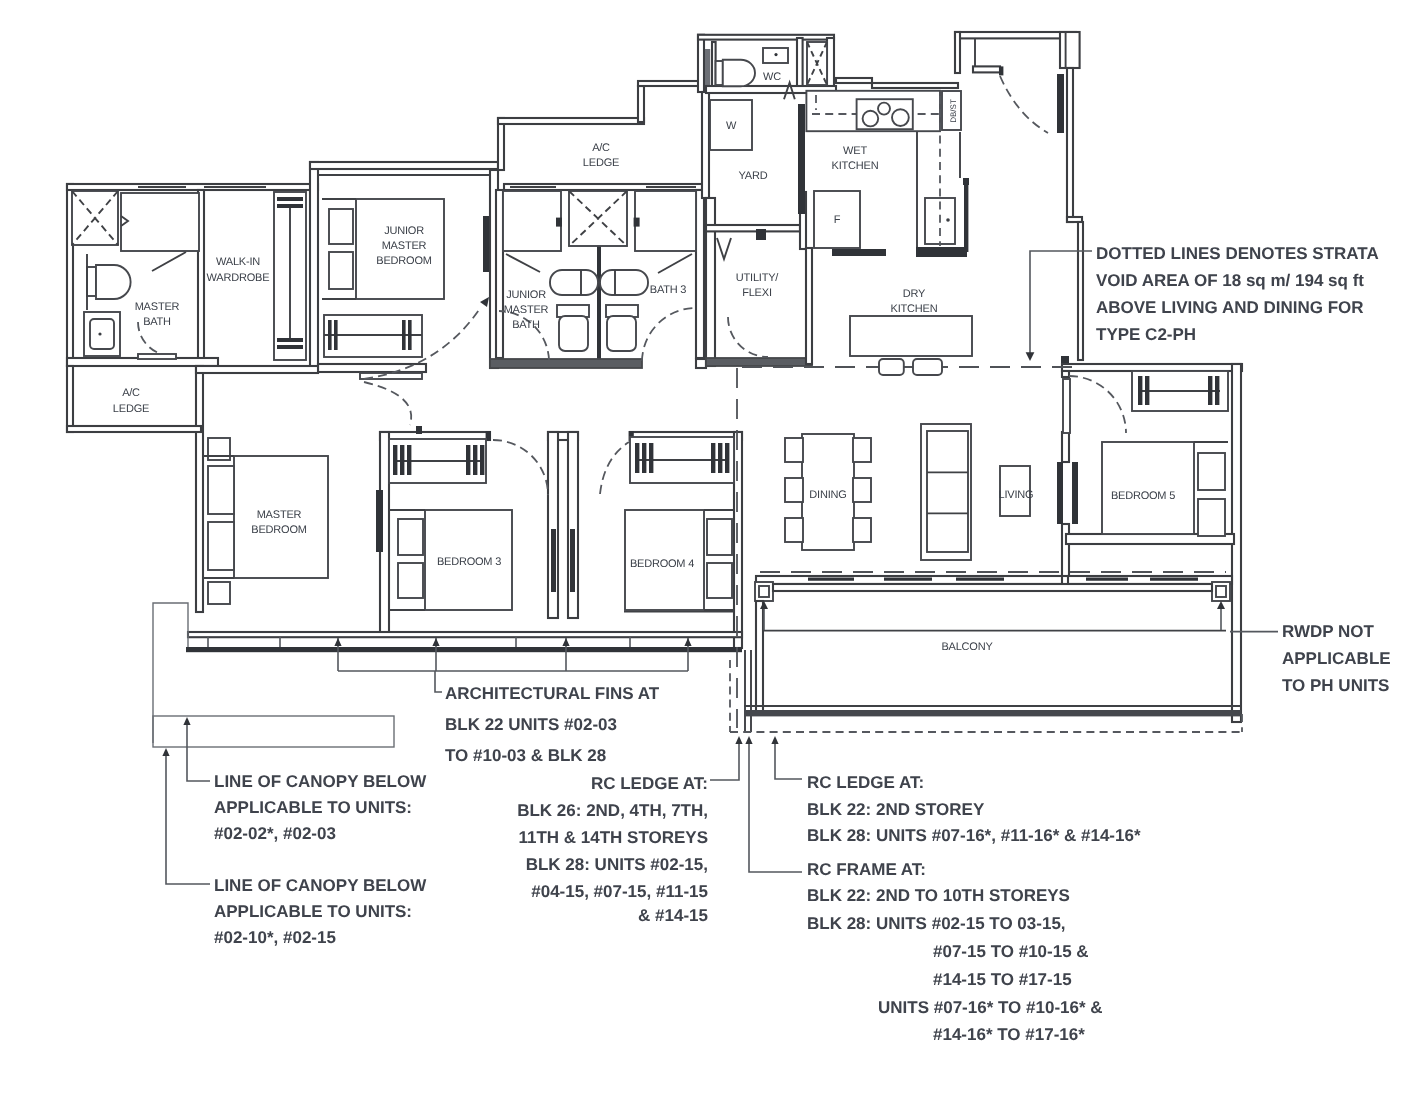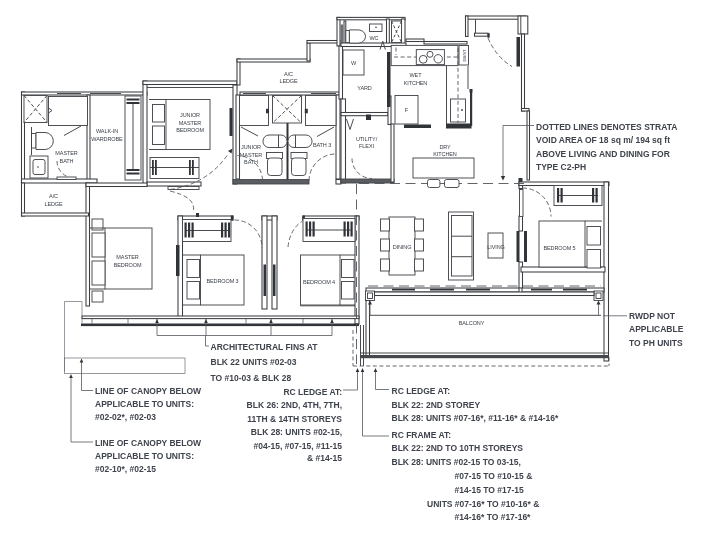--- a/index.html
+++ b/index.html
@@ -1,16 +1,16 @@
 <!DOCTYPE html>
 <html><head>
 <meta charset="utf-8">
 <style>
 html,body{margin:0;padding:0;background:#ffffff;}
-#plan{width:602px;height:558px;position:relative;font-family:"Liberation Sans",sans-serif;}
+#plan{width:602px;height:558px;position:relative;font-family:"Liberation Sans",sans-serif;margin-left:12px;}
 svg{display:block;}
 .w{fill:#ffffff;stroke:#3c3e42;stroke-width:1.05;}
 .f{fill:#ffffff;stroke:#46484d;stroke-width:0.95;}
 .d{fill:#303338;stroke:none;}
 .ln{fill:none;stroke:#3f4145;stroke-width:0.95;}
 .th{fill:none;stroke:#6a6e74;stroke-width:0.7;}
 .dash{fill:none;stroke:#55585e;stroke-width:0.9;stroke-dasharray:4.5 2.6;}
 .dashL{fill:none;stroke:#4f5257;stroke-width:0.9;stroke-dasharray:10 5.5;}
 .dash2{fill:none;stroke:#55585e;stroke-width:0.9;stroke-dasharray:4 2.6;}
 .ldr{fill:none;stroke:#54585e;stroke-width:0.8;}

